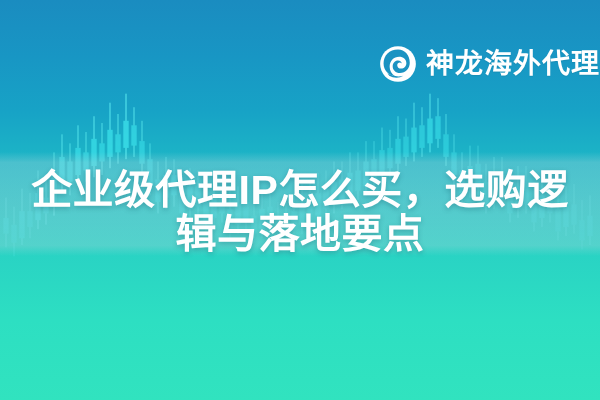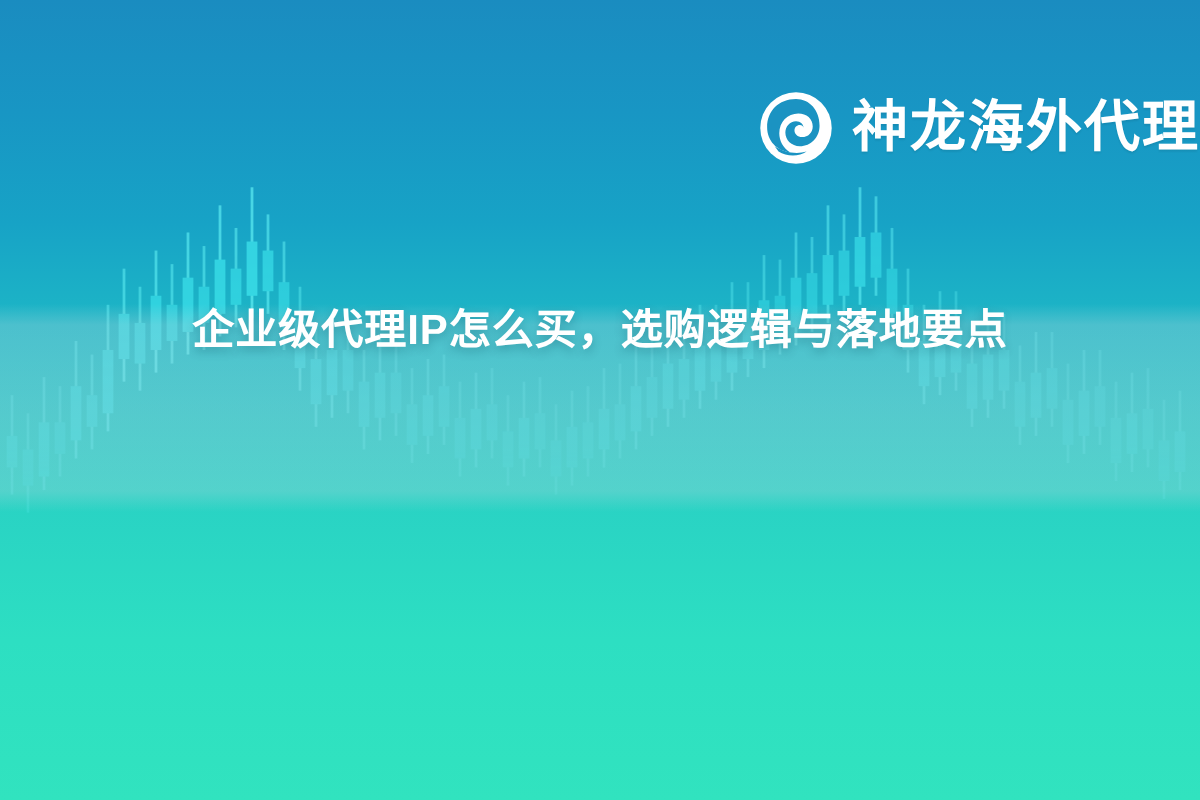--- a/index.html
+++ b/index.html
@@ -84,24 +84,24 @@
     line-height: 1;
     white-space: nowrap;
     text-shadow: 0 1px 1px rgba(0,0,0,0.08);
   }
 
   
   .headline {
     position: absolute;
     left: 24px;
     right: 24px;
-    top: 144px;
+    top: 168px;
     text-align: center;
     color: #ffffff;
-    font-size: 21px;
+    font-size: 41px;
     font-weight: bold;
     line-height: 44px;
     letter-spacing: 0.5px;
     text-shadow: 0 2px 5px rgba(10,70,90,0.30);
     word-break: break-all;
   }
 </style>
 </head>
 <body>
 

